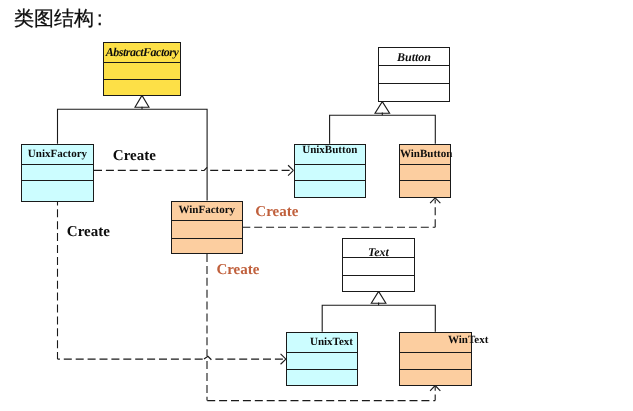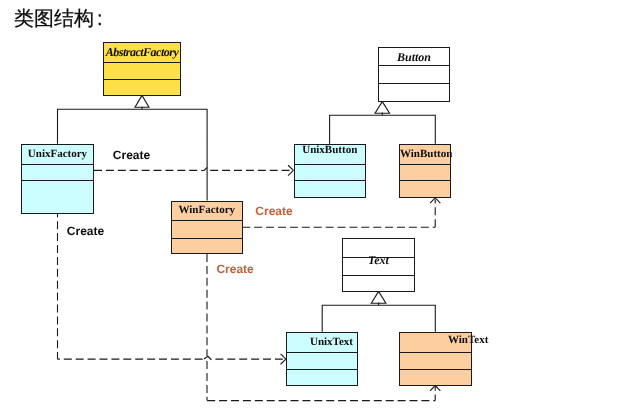--- a/index.html
+++ b/index.html
@@ -14,22 +14,22 @@
          font-weight:400;color:#0d0d0d;white-space:nowrap;line-height:1;
          -webkit-text-stroke:0.25px #0d0d0d;}
   #title .colon{padding-left:3px;}
   svg#edges{position:absolute;left:0;top:0;width:633px;height:411px;overflow:visible;}
   .cls{position:absolute;box-sizing:border-box;border:1px solid #1a1a1a;}
   .cls .nm{position:absolute;left:0;right:0;text-align:center;
            font-family:"Liberation Serif",serif;font-weight:bold;font-size:11px;
            color:#0d0d0d;white-space:nowrap;line-height:1;}
   .cls.abstract .nm{font-style:italic;font-size:12px;}
   .cls .sep{position:absolute;left:0;right:0;height:1px;background:#1a1a1a;}
-  .elabel{position:absolute;font-family:Liberation Sans, sans-serif;font-weight:bold;
-          font-size:12px;white-space:nowrap;line-height:1;}
+  .elabel{position:absolute;font-family:Liberation Serif, serif;font-weight:bold;
+          font-size:15px;white-space:nowrap;line-height:1;}
 </style>
 </head>
 <body>
 
 <div id="root">
   <div id="title"><span>类图结构</span><span class="colon">:</span></div>
 
   <svg id="edges" viewBox="0 0 633 411" xmlns="http://www.w3.org/2000/svg">
     <polygon points="142.0,95.4 135.0,107.3 149.0,107.3" fill="#ffffff" stroke="#1a1a1a" stroke-width="1.1"></polygon>
     <polyline points="57.5,143.8 57.5,109.2 207.1,109.2 207.1,200.5" fill="none" stroke="#1a1a1a" stroke-width="1.1"></polyline>
@@ -61,21 +61,21 @@
     <line x1="435.2" y1="400.6" x2="435.2" y2="386.4" stroke="#1a1a1a" stroke-width="1.1" stroke-dasharray="8,3.9" stroke-dashoffset="2.0"></line>
     <line x1="435.20" y1="385.50" x2="430.06" y2="390.82" stroke="#1a1a1a" stroke-width="1.1"></line>
     <line x1="435.20" y1="385.50" x2="440.34" y2="390.82" stroke="#1a1a1a" stroke-width="1.1"></line>
   </svg>
 
   <div class="cls abstract" style="left:103.0px;top:42.0px;width:78.0px;height:54.0px;background:#fde047;">
     <div class="nm" style="top:3.1px;letter-spacing:-0.5px;">AbstractFactory</div>
     <div class="sep" style="top:18.50px;"></div>
     <div class="sep" style="top:36.20px;"></div>
   </div>
-  <div class="cls" style="left:21.0px;top:144.0px;width:73.0px;height:70px;background:#ccfdff;">
+  <div class="cls" style="left:21.0px;top:144.0px;width:73.0px;height:58px;background:#ccfdff;">
     <div class="nm" style="top:3.7px;">UnixFactory</div>
     <div class="sep" style="top:18.60px;"></div>
     <div class="sep" style="top:35.00px;"></div>
   </div>
   <div class="cls" style="left:171.0px;top:201px;width:71.5px;height:53.0px;background:#fccea0;">
     <div class="nm" style="top:3.3px;">WinFactory</div>
     <div class="sep" style="top:17.80px;"></div>
     <div class="sep" style="top:35.60px;"></div>
   </div>
   <div class="cls abstract" style="left:346.0px;top:47.0px;width:72.0px;height:54.8px;background:#ffffff;margin-left:32px;">
@@ -87,21 +87,21 @@
     <div class="nm" style="top:0;">UnixButton</div>
     <div class="sep" style="top:18.40px;"></div>
     <div class="sep" style="top:34.40px;"></div>
   </div>
   <div class="cls" style="left:399.0px;top:144.3px;width:52px;height:53.5px;background:#fccea0;">
     <div class="nm" style="top:3.6px;">WinButton</div>
     <div class="sep" style="top:18.40px;"></div>
     <div class="sep" style="top:34.40px;"></div>
   </div>
   <div class="cls abstract" style="left:342.0px;top:237.9px;width:73.0px;height:54.4px;background:#ffffff;">
-    <div class="nm" style="top:15px;">Text</div>
+    <div class="nm" style="top:7px;">Text</div>
     <div class="sep" style="top:18.50px;"></div>
     <div class="sep" style="top:36.10px;"></div>
   </div>
   <div class="cls" style="left:286.0px;top:332.0px;width:72.0px;height:54.0px;background:#ccfdff;">
     <div class="nm" style="top:3.7px;padding-left:19px;">UnixText</div>
     <div class="sep" style="top:18.70px;"></div>
     <div class="sep" style="top:35.60px;"></div>
   </div>
   <div class="cls" style="left:399.0px;top:332.2px;width:73.0px;height:54.0px;background:#fccea0;">
     <div class="nm" style="top:2px;padding-left:48px;">WinText</div>

